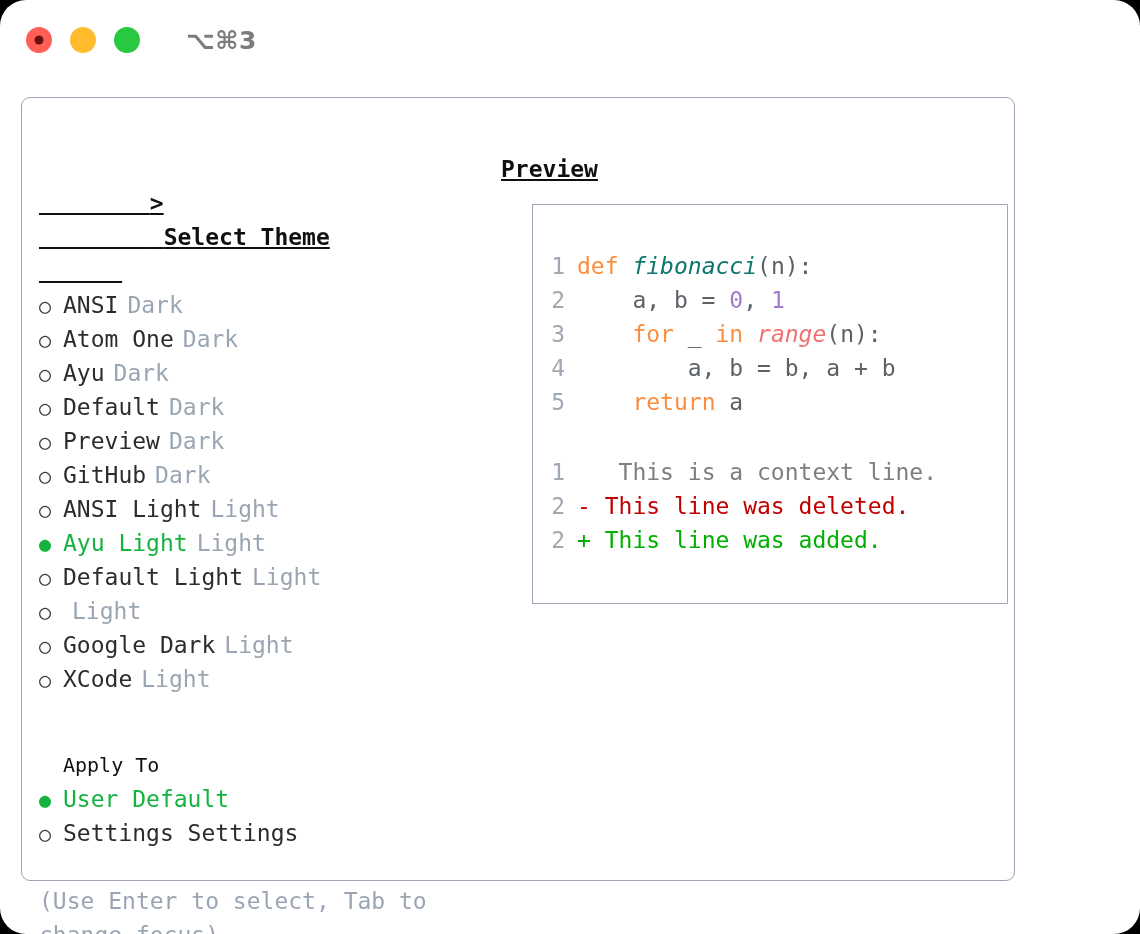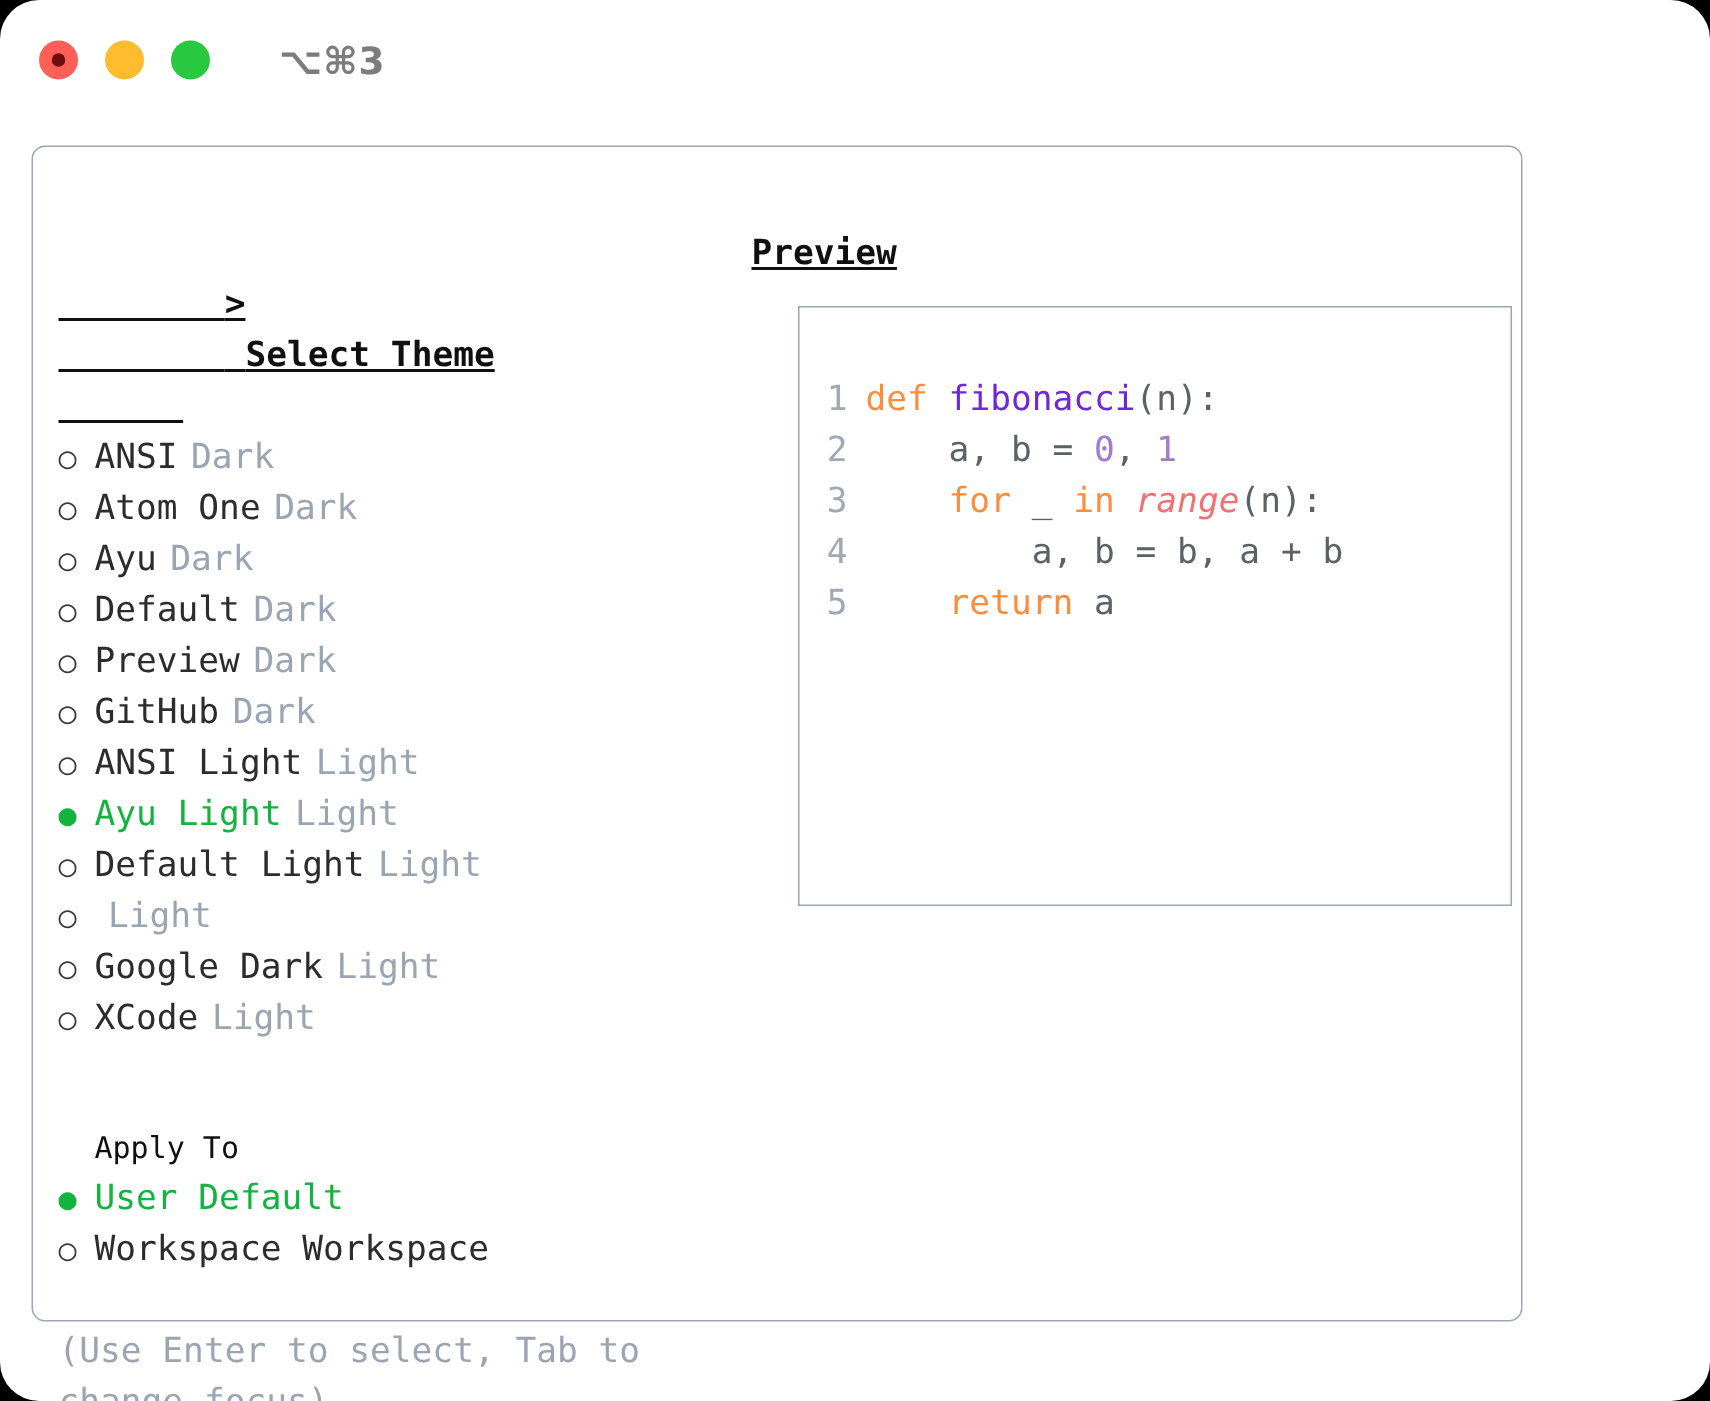--- a/index.html
+++ b/index.html
@@ -174,21 +174,21 @@
     white-space: pre;
   }
   .code .ln {
     color: #a0a8b4;
     display: inline-block;
     width: 15px;
     text-align: right;
     margin-right: 12px;
   }
   .kw   { color: #fa8d3e; }   
-  .fn   { color: #6d28d9; }   
+  .fn   { color: #0f766e; font-style: italic; }   
   .bi   { color: #f07171; font-style: italic; }   
   .num  { color: #a37acc; }   
   .pl   { color: #5c6166; }   
 
   .diff {
     position: absolute;
     left: 17px;
     top: 250px;
     font-size: 23px;
     line-height: 34px;
@@ -240,30 +240,31 @@
           <div class="opt"><span class="bullet">○</span><span class="opt-label">Default Light</span><span class="opt-tag">Light</span></div>
           <div class="opt"><span class="bullet">○</span><span class="opt-tag">Light</span></div>
           <div class="opt"><span class="bullet">○</span><span class="opt-label">Google Dark</span><span class="opt-tag">Light</span></div>
           <div class="opt"><span class="bullet">○</span><span class="opt-label">XCode</span><span class="opt-tag">Light</span></div>
         </div>
 
       <div class="apply-block">
         <div class="apply-heading">Apply To</div>
         <div id="apply-list">
             <div class="opt selected"><span class="bullet">●</span><span class="opt-label">User Default</span></div>
-            <div class="opt"><span class="bullet">○</span><span class="opt-label">Workspace Workspace</span></div>
+            <div class="opt"><span class="bullet">○</span><span class="opt-label">Settings Settings</span></div>
           </div>
       </div>
 
       <div class="hint">(Use Enter to select, Tab to change focus)</div>
     </div>
 
     <div class="col-right">
 
       <div class="heading">Preview</div>
 
       <div class="preview-box">
         <div class="code" id="code-block"><div><span class="ln">1</span><span class="kw">def</span><span class="pl"> </span><span class="fn">fibonacci</span><span class="pl">(n):</span></div><div><span class="ln">2</span><span class="pl">    a, b = </span><span class="num">0</span><span class="pl">, </span><span class="num">1</span></div><div><span class="ln">3</span><span class="pl">    </span><span class="kw">for</span><span class="pl"> _ </span><span class="kw">in</span><span class="pl"> </span><span class="bi">range</span><span class="pl">(n):</span></div><div><span class="ln">4</span><span class="pl">        a, b = b, a + b</span></div><div><span class="ln">5</span><span class="pl">    </span><span class="kw">return</span><span class="pl"> a</span></div></div>
+        <div class="diff" id="diff-block"><div><span class="ln">1</span><span class="d-ctx"> </span><span class="d-ctx">  This is a context line.</span></div><div><span class="ln">2</span><span class="d-del">-</span><span class="d-del"> This line was deleted.</span></div><div><span class="ln">2</span><span class="d-add">+</span><span class="d-add"> This line was added.</span></div></div>
       </div>
     </div>
 
   </div>
 </div>
 
 </body></html>

